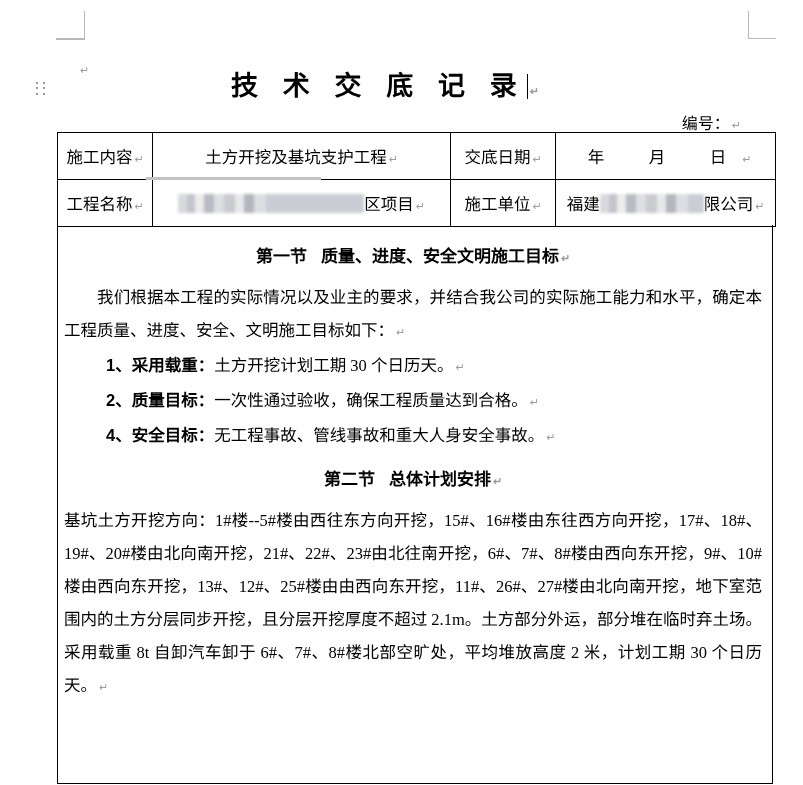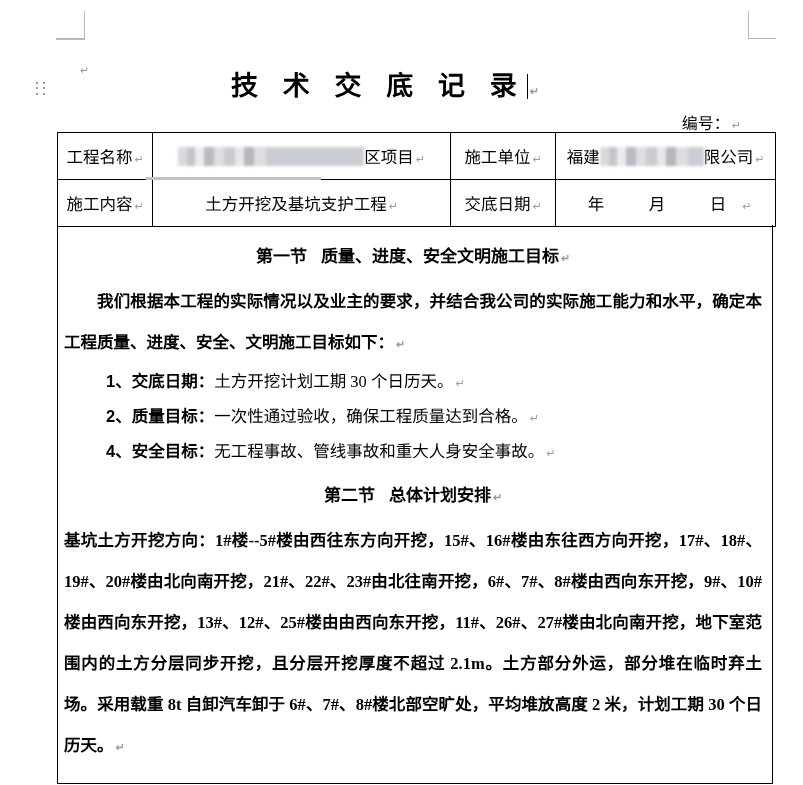--- a/index.html
+++ b/index.html
@@ -195,25 +195,24 @@
     text-align: center;
     font-weight: bold;
     font-size: 17px;
     font-family: "Liberation Sans", "DejaVu Sans", sans-serif;
     margin: 11px 0 14px 0;
   }
   .section-heading .gap { display: inline-block; width: 14px; }
 
   .body-para {
     font-size: 16.5px;
-    line-height: 41px;
+    line-height: 33px;
     margin: 0;
     text-align: justify;
     text-justify: inter-ideograph;
-    font-weight: bold;
   }
   .body-para.indent { text-indent: 2em; }
 
   .goal-list {
     list-style: none;
     margin: 0;
     padding: 0;
   }
   .goal-list li {
     font-size: 16.5px;
@@ -263,44 +262,44 @@
 <table class="doc-table">
   <colgroup>
     <col class="col-a">
       <col class="col-b">
       <col class="col-c">
       <col class="col-d">
   </colgroup>
   <tbody>
     <tr>
       <td class="cell-label">
-        <span>工程名称</span><span class="pilcrow">↵</span>
+        <span>施工内容</span><span class="pilcrow">↵</span>
       </td>
       <td class="cell-value">
-        <span class="redact r1"></span><span>区项目</span><span class="pilcrow">↵</span>
+        <span>土方开挖及基坑支护工程</span><span class="pilcrow">↵</span>
       </td>
       <td class="cell-label">
-        <span>施工单位</span><span class="pilcrow">↵</span>
+        <span>交底日期</span><span class="pilcrow">↵</span>
       </td>
       <td class="cell-value">
-        <span>福建</span><span class="redact r2"></span><span>限公司</span><span class="pilcrow">↵</span>
+        <span class="date-blanks">年　月　日</span><span class="pilcrow">↵</span>
       </td>
     </tr>
     <tr>
       <td class="cell-label">
-        <span>施工内容</span><span class="pilcrow">↵</span>
+        <span>工程名称</span><span class="pilcrow">↵</span>
       </td>
       <td class="cell-value">
-        <span>土方开挖及基坑支护工程</span><span class="pilcrow">↵</span>
+        <span class="redact r1"></span><span>区项目</span><span class="pilcrow">↵</span>
       </td>
       <td class="cell-label">
-        <span>交底日期</span><span class="pilcrow">↵</span>
+        <span>施工单位</span><span class="pilcrow">↵</span>
       </td>
       <td class="cell-value">
-        <span class="date-blanks">年　月　日</span><span class="pilcrow">↵</span>
+        <span>福建</span><span class="redact r2"></span><span>限公司</span><span class="pilcrow">↵</span>
       </td>
     </tr>
   </tbody>
 </table>
 
 <div class="redact-underline"></div>
 
 <div class="content-cell">
   <div class="content-inner">
 
@@ -308,21 +307,21 @@
     <div class="section-heading">
       <span>第一节</span><span class="gap"></span><span>质量、进度、安全文明施工目标</span><span class="pilcrow">↵</span>
     </div>
 
     <p class="body-para indent">
       <span>我们根据本工程的实际情况以及业主的要求，并结合我公司的实际施工能力和水平，确定本工程质量、进度、安全、文明施工目标如下：</span><span class="pilcrow">↵</span>
     </p>
 
     <ul class="goal-list">
       <li>
-        <span class="goal-num">1、</span><span class="goal-label">交底日期：</span><span>土方开挖计划工期 30 个日历天。</span><span class="pilcrow">↵</span>
+        <span class="goal-num">1、</span><span class="goal-label">采用载重：</span><span>土方开挖计划工期 30 个日历天。</span><span class="pilcrow">↵</span>
       </li>
       <li>
         <span class="goal-num">2、</span><span class="goal-label">质量目标：</span><span>一次性通过验收，确保工程质量达到合格。</span><span class="pilcrow">↵</span>
       </li>
       <li>
         <span class="goal-num">4、</span><span class="goal-label">安全目标：</span><span>无工程事故、管线事故和重大人身安全事故。</span><span class="pilcrow">↵</span>
       </li>
     </ul>
 
     <div class="section-heading">

